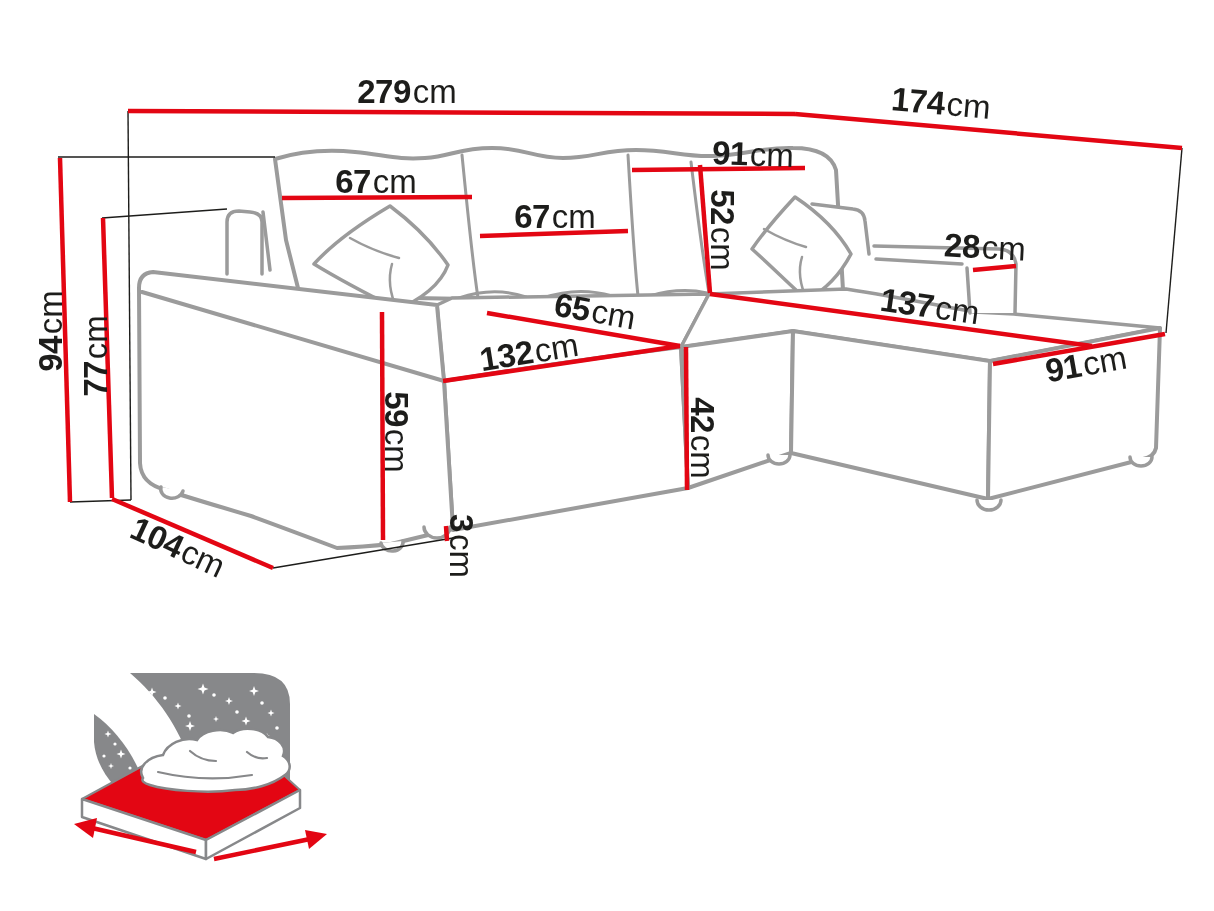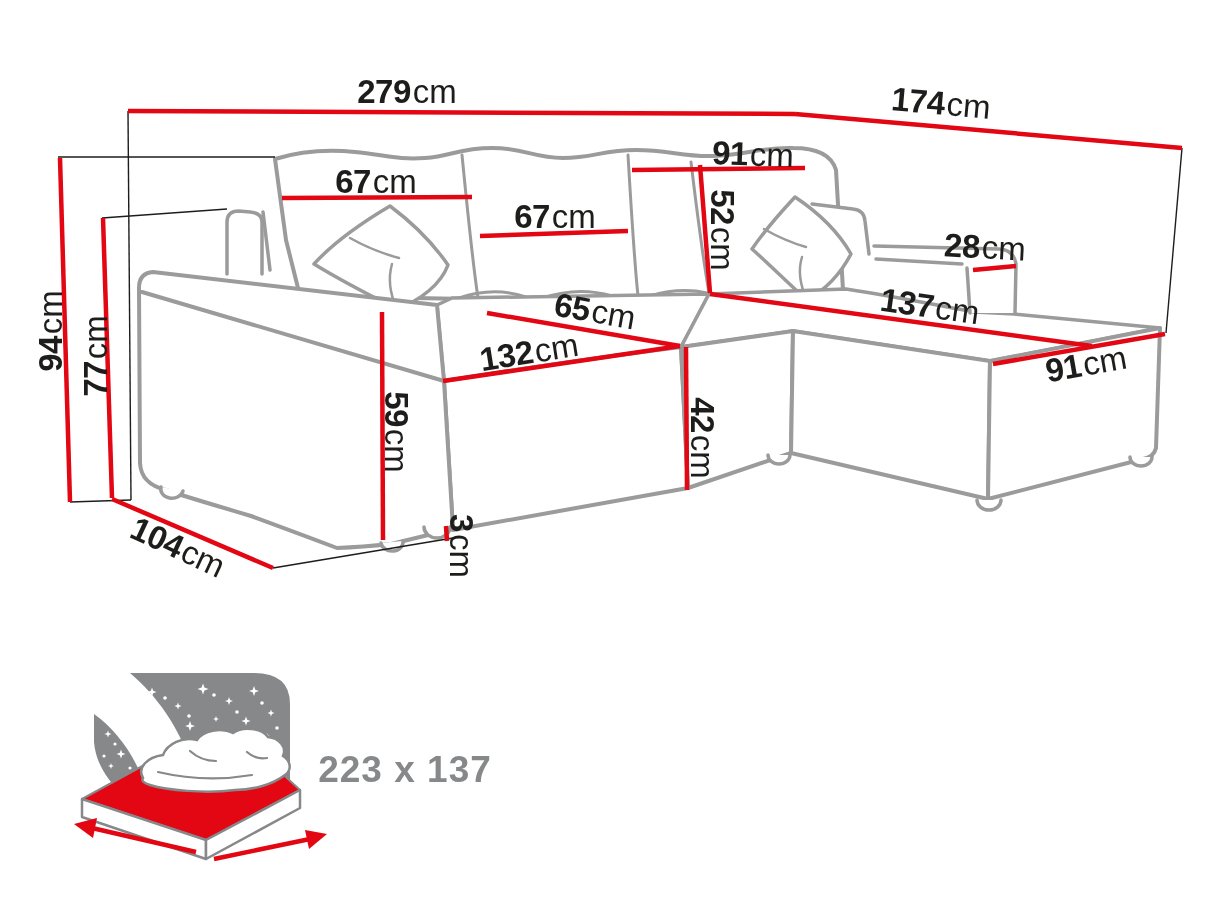--- a/index.html
+++ b/index.html
@@ -258,15 +258,14 @@
   <div class="dim" style="left:50px;top:331px;--r:-90deg">
     <span class="v">94</span><span class="u">cm</span>
   </div>
   <div class="dim" style="left:95px;top:356px;--r:-90deg">
     <span class="v">77</span><span class="u">cm</span>
   </div>
   <div class="dim" style="left:178px;top:547px;--r:25deg">
     <span class="v">104</span><span class="u">cm</span>
   </div>
 
-  <div class="bed-size" style="left:405px;top:770px">223 x 137</div>
 
 </div>
 
 </body></html>

